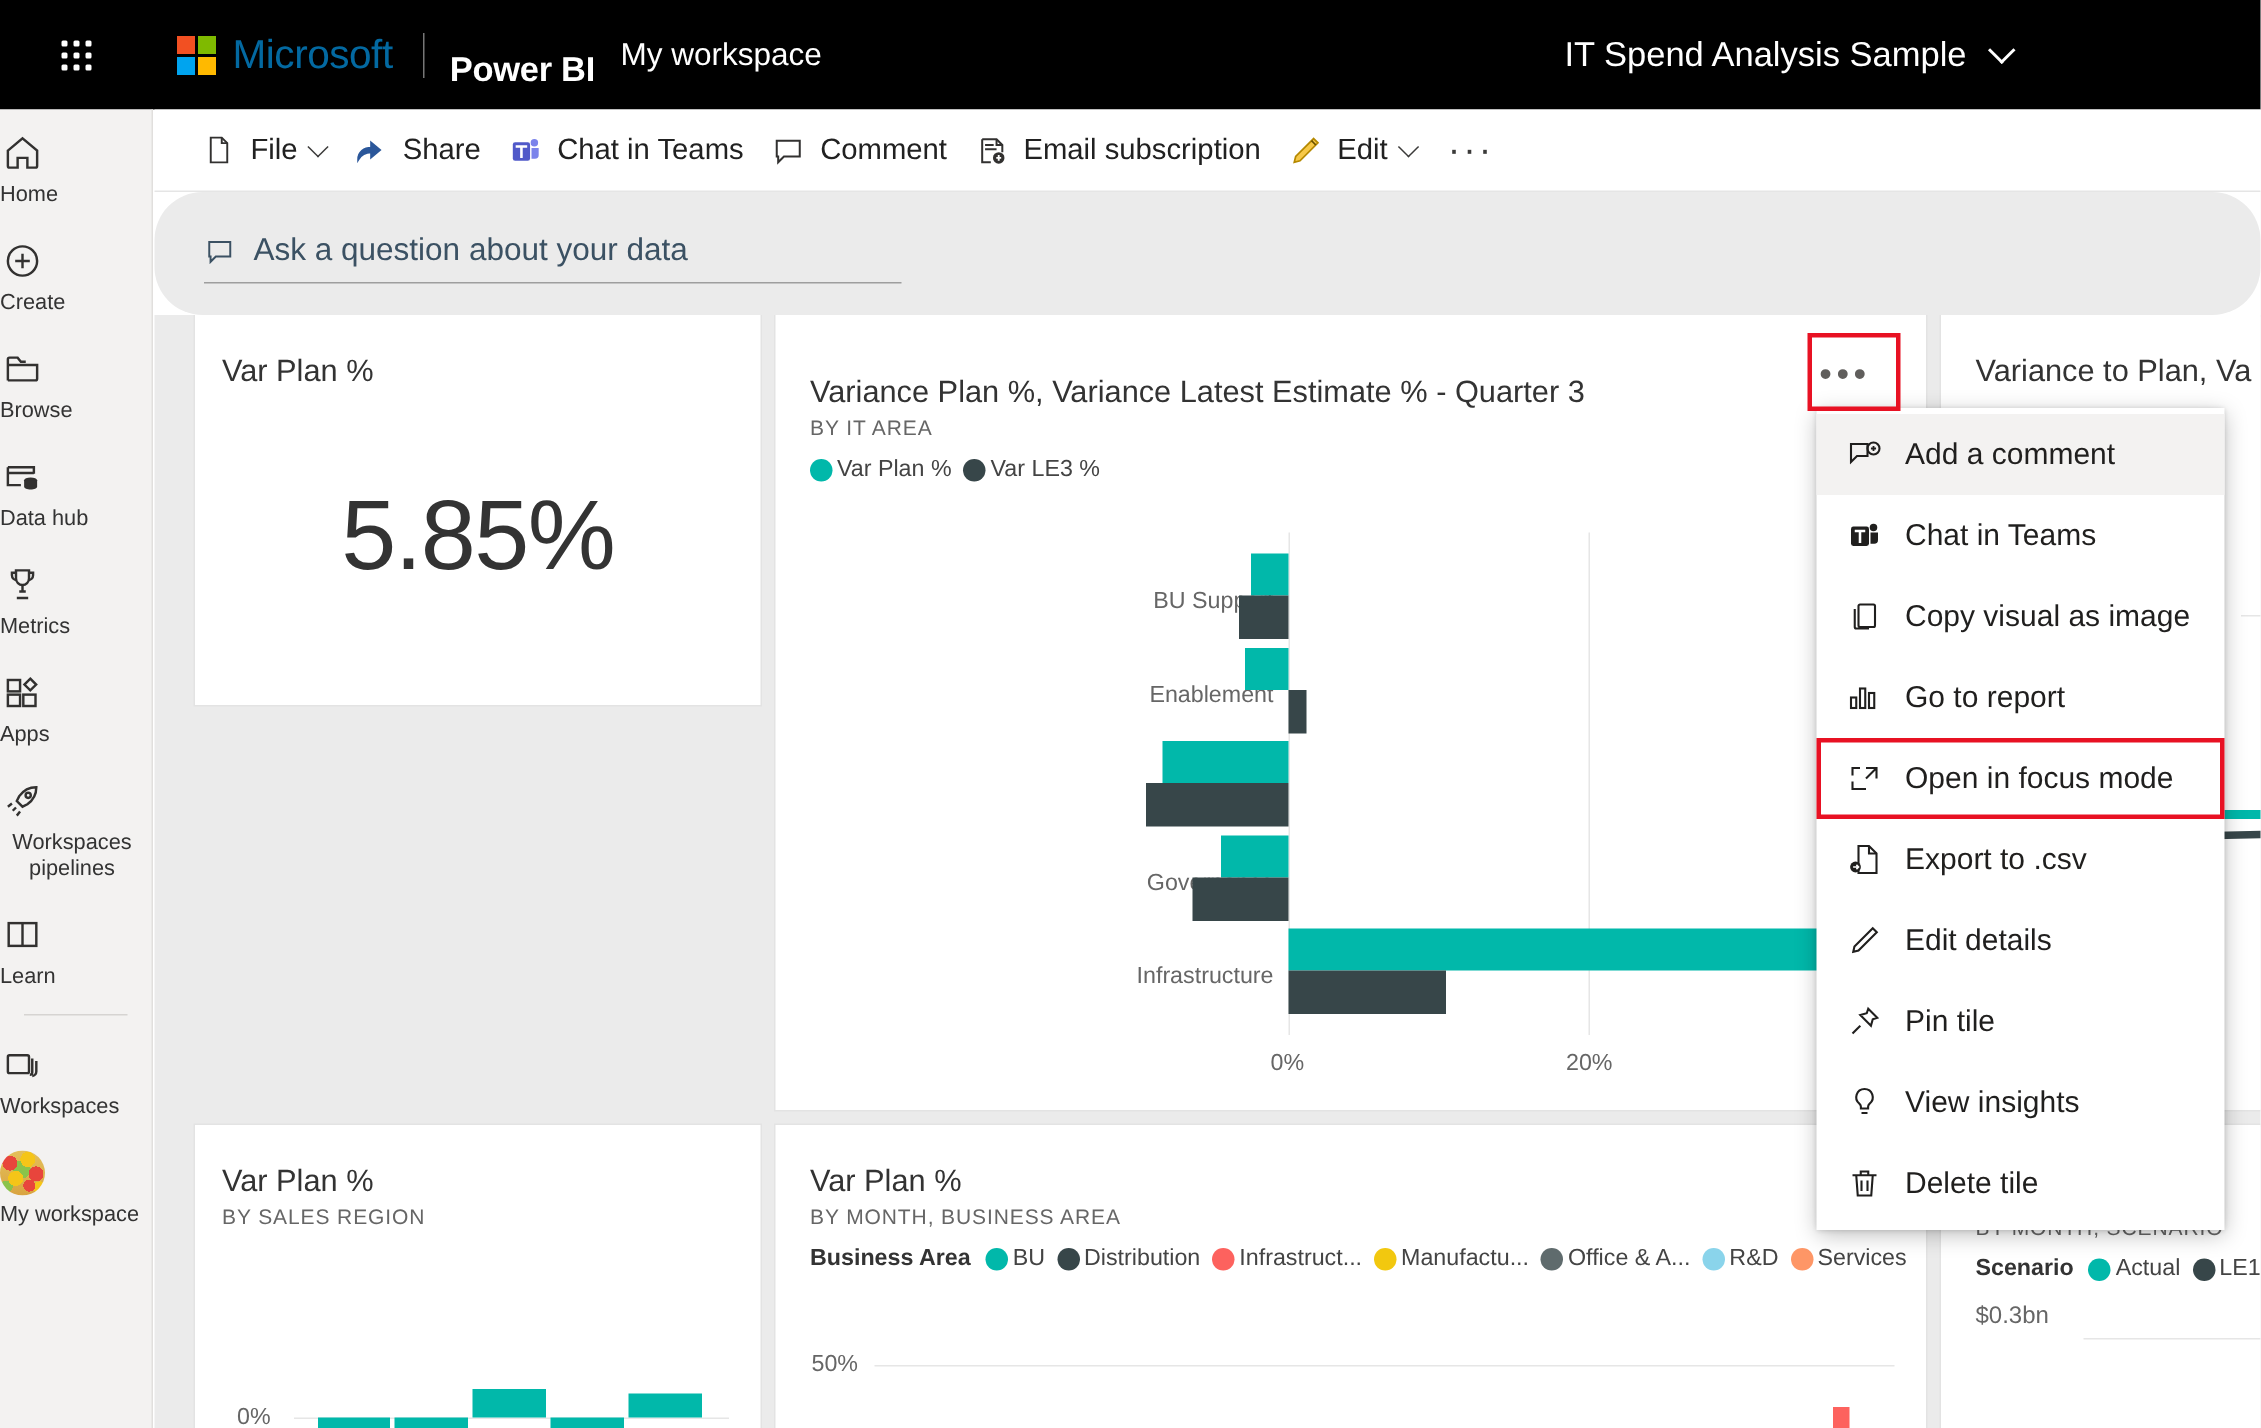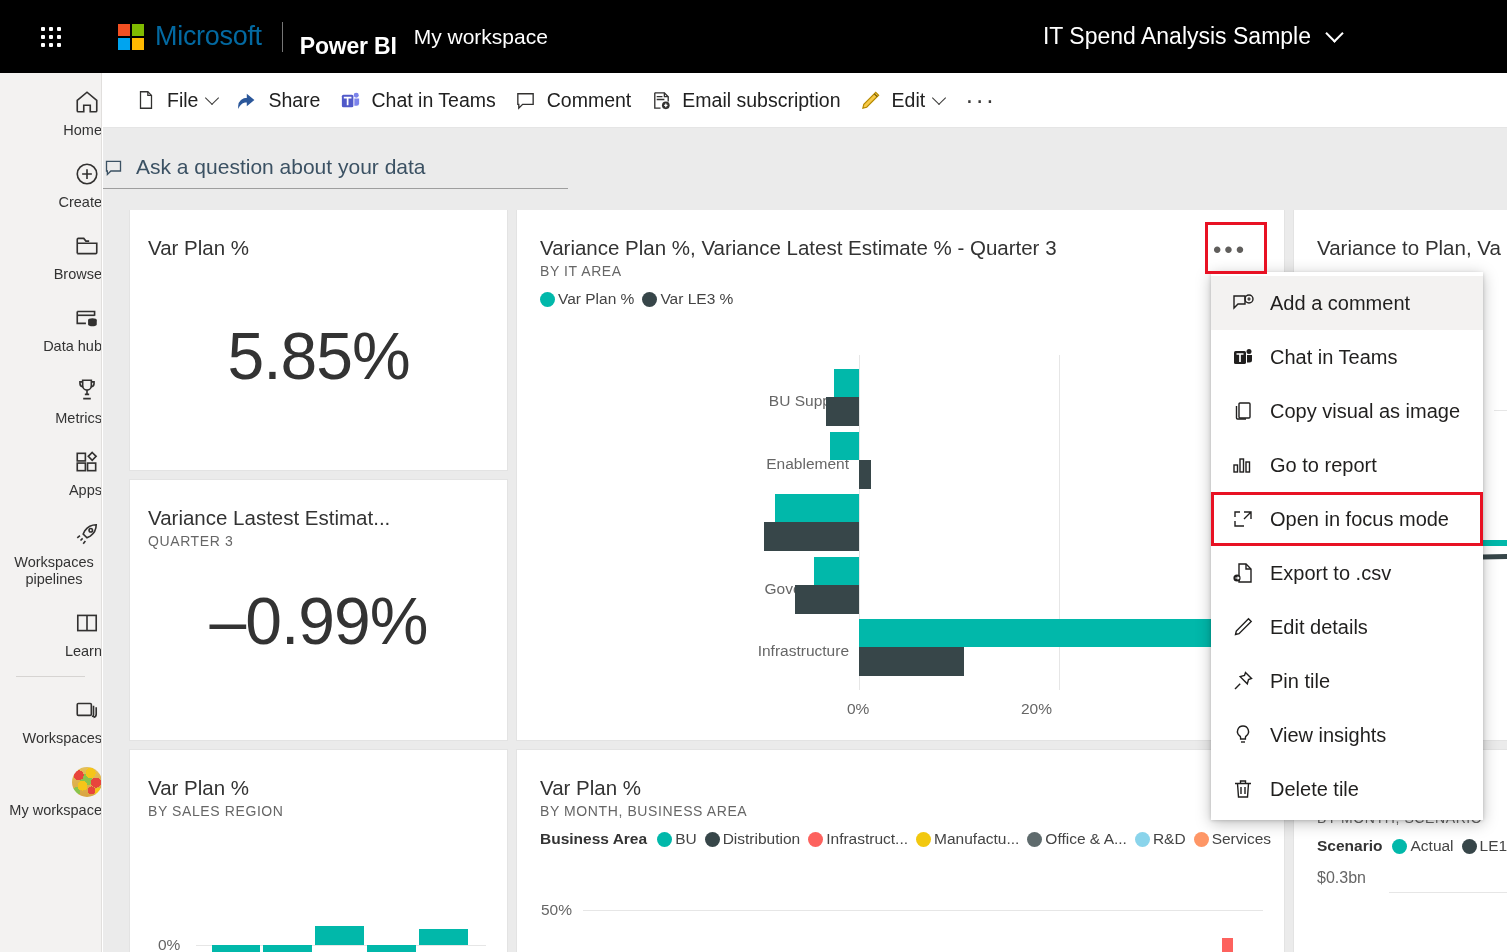--- a/index.html
+++ b/index.html
@@ -63,21 +63,21 @@
   
   .rail {
     position:absolute; top:73px; left:0;
     width:102px; height:879px;
     background:#f3f2f1;
     border-right:1px solid #e1dfdd;
     overflow:hidden;
   }
   .rail-item {
     width:102px;
-    display:flex; flex-direction:column; align-items:flex-end;
+    display:flex; flex-direction:column; align-items:flex-start;
     padding-top:14px; padding-bottom:6px;
     cursor:pointer; text-decoration:none;
   }
   .rail-icon { width:30px; height:30px; display:flex; align-items:center; justify-content:center; }
   .rail-label {
     font-size:14.5px; color:#333333; text-align:center; margin-top:5px; line-height:17px;
     max-width:96px;
   }
   .rail-sep { height:1px; background:#d6d4d2; margin:10px 16px 4px 16px; }
   .ws-avatar {
@@ -113,21 +113,21 @@
     border-right:1.6px solid #3b3a39; border-bottom:1.6px solid #3b3a39;
     transform:rotate(45deg); margin-top:-5px; }
   .cmd-ellipsis { font-size:25px; letter-spacing:2px; color:#3b3a39; padding:0 12px; cursor:pointer; }
 
   
   .qna-wrap {
     position:absolute; top:128px; left:103px;
     width:1404px; height:82px;
     background:#ebebeb;
     display:flex; align-items:flex-start;
-    padding-top:18px; 
+    padding-top:18px; padding-left:33px;border-radius:32px;
   }
   .qna {
     width:465px; height:43px;
     display:flex; align-items:center;
     border-bottom:1px solid #9e9e9e;
     cursor:text;
   }
   .qna-icon { width:22px; height:22px; margin-right:11px; display:flex; align-items:center; }
   .qna-ph { font-size:21px; color:#3b5163; }
 
@@ -423,27 +423,20 @@
 
 <div class="canvas">
 
   <div class="tile" style="left:27px; top:0px; width:377px; height:260px;">
     <div style="padding:26px 0 0 18px;">
       <div class="tile-title">Var Plan %</div>
     </div>
     <div class="kpi-value" style="margin-top:58px;">5.85%</div>
   </div>
 
-  <div class="tile" style="left:27px; top:270px; width:377px; height:260px;">
-    <div style="padding:26px 0 0 18px;">
-      <div class="tile-title">Variance Lastest Estimat...</div>
-      <div class="tile-sub">QUARTER 3</div>
-    </div>
-    <div class="kpi-value" style="margin-top:34px;">–0.99%</div>
-  </div>
 
   <div class="tile" style="left:27px; top:540px; width:377px; height:230px;">
     <div style="padding:26px 0 0 18px;">
       <div class="tile-title">Var Plan %</div>
       <div class="tile-sub">BY SALES REGION</div>
     </div>
 
     <div class="plot" style="left:0; top:78px; width:377px; height:150px;">
       <div class="axis-label" style="left:28px; top:108px;">0%</div>
 
@@ -452,21 +445,21 @@
       <div class="bar" style="left:82px; top:117px; width:48px; height:24px; background:#01B8AA;"></div>
       <div class="bar" style="left:133px; top:117px; width:49px; height:47px; background:#01B8AA;"></div>
       <div class="bar" style="left:185px; top:98px; width:49px; height:19px; background:#01B8AA;"></div>
       <div class="bar" style="left:237px; top:117px; width:49px; height:45px; background:#01B8AA;"></div>
       <div class="bar" style="left:289px; top:101px; width:49px; height:16px; background:#01B8AA;"></div>
 
     </div>
   </div>
 
   <div class="tile" style="left:414px; top:0px; width:767px; height:530px;">
-    <div style="padding:26px 0 0 23px;">
+    <div style="padding:40px 0 0 23px;">
       <div class="tile-title">Variance Plan %, Variance Latest Estimate % - Quarter 3</div>
       <div class="tile-sub">BY IT AREA</div>
       <div class="legend-row">
         <span class="legend-item">
           <span class="legend-dot" style="background:#01B8AA;"></span>
           <span class="legend-txt">Var Plan %</span>
         </span>
         <span class="legend-item">
           <span class="legend-dot" style="background:#374649;"></span>
           <span class="legend-txt">Var LE3 %</span>
@@ -474,21 +467,21 @@
       </div>
     </div>
 
     <div class="plot" style="left:0; top:135px; width:767px; height:395px;">
 
       <div class="gridline" style="left:342px; top:10px; height:335px;"></div>
       <div class="gridline" style="left:542px; top:10px; height:335px;"></div>
       <div class="gridline" style="left:743px; top:10px; height:335px;"></div>
 
       <div class="axis-label" style="left:330px; top:355px;">0%</div>
-      <div class="axis-label" style="left:504px; top:355px;">20%</div>
+      <div class="axis-label" style="left:527px; top:355px;">20%</div>
       <div class="axis-label" style="left:729px; top:355px;">40%</div>
 
       <div class="cat-label" style="left:120px; top:47px; width:212px;">BU Support</div>
       <div class="cat-label" style="left:120px; top:110px; width:212px;">Enablement</div>
       <div class="cat-label" style="left:120px; top:172px; width:212px;">Functional</div>
       <div class="cat-label" style="left:120px; top:235px; width:212px;">Governance</div>
       <div class="cat-label" style="left:120px; top:297px; width:212px;">Infrastructure</div>
 
       <div class="bar" style="left:317px; top:24px; width:25px; height:28px; background:#01B8AA;"></div>
       <div class="bar" style="left:309px; top:52px; width:33px; height:29px; background:#374649;"></div>

